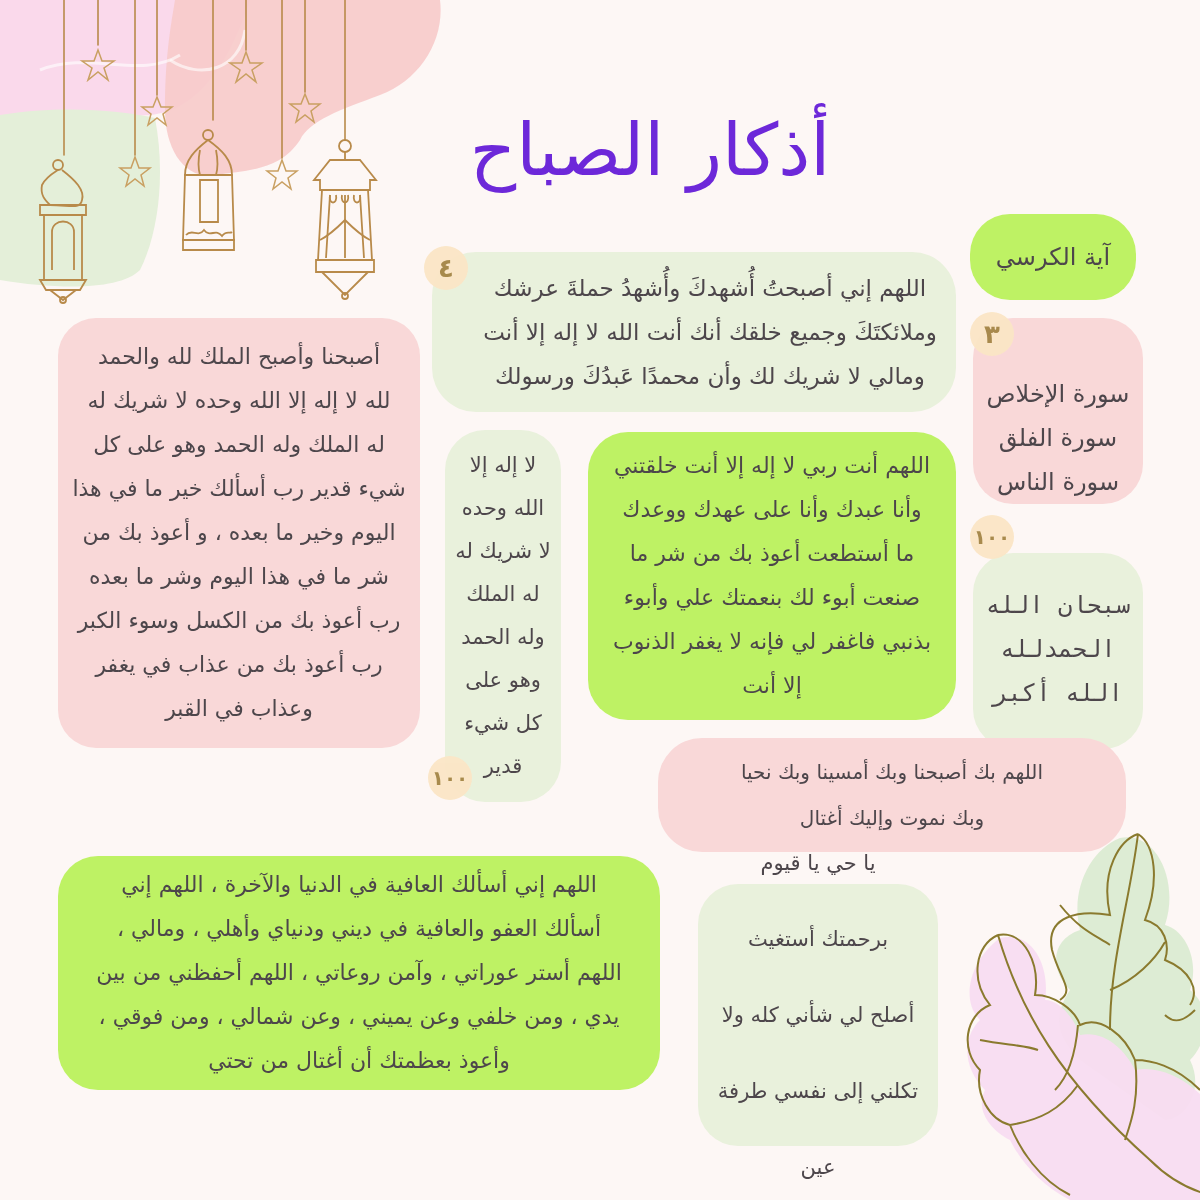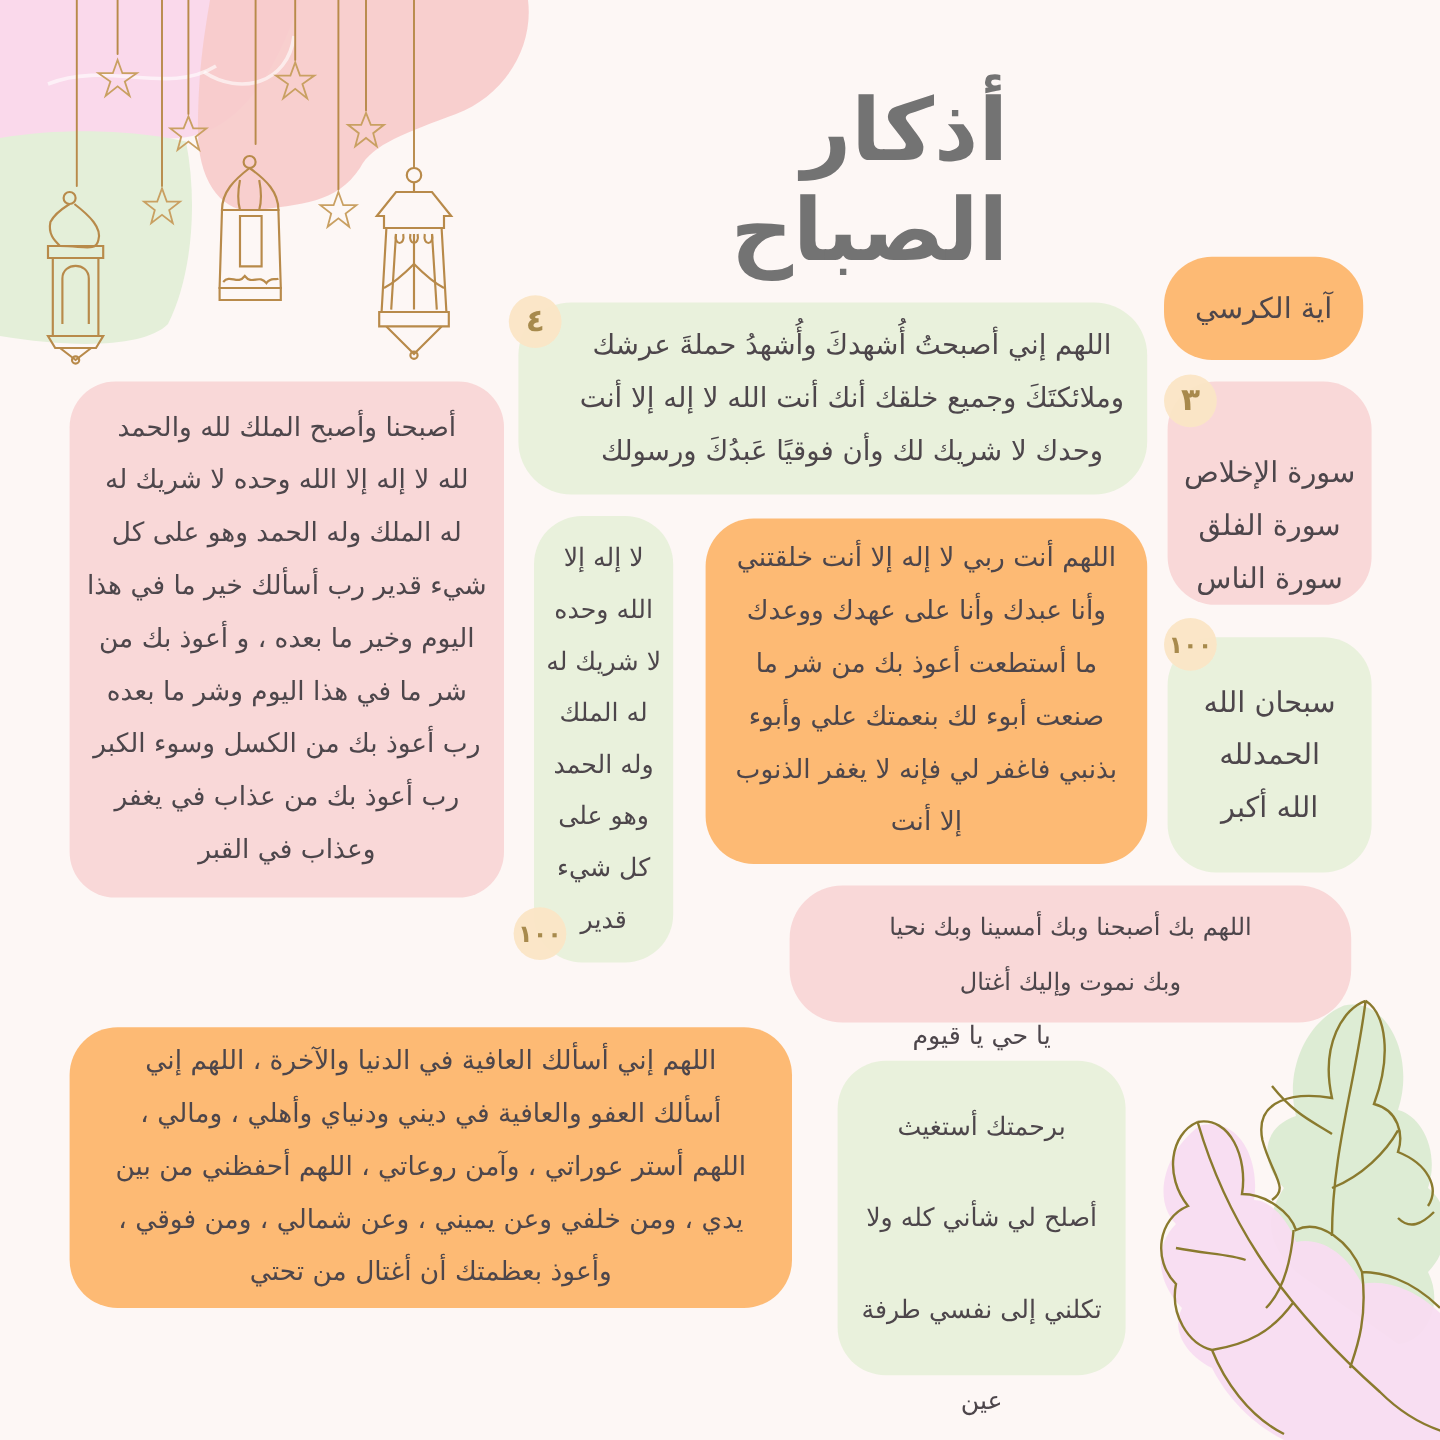--- a/index.html
+++ b/index.html
@@ -10,23 +10,23 @@
       font-family: "DejaVu Sans", sans-serif;
       color: #4a4348;
     }
     .bg-blob { position: absolute; z-index: 0; }
     .deco { position: absolute; z-index: 1; pointer-events: none; }
     .title {
       position: absolute;
       left: 460px; top: 95px; width: 380px; height: 110px;
       display: flex; align-items: center; justify-content: center;
       font-family: "DejaVu Sans", sans-serif;
-      font-weight: bold;
+      font-weight: normal;
       font-size: 72px;
-      color: #737373;
+      color: #6d28d9;
       direction: rtl;
       letter-spacing: -1px;
       z-index: 2;
     }
     .card {
       position: absolute;
       z-index: 2;
       direction: rtl;
       text-align: center;
       display: flex;
@@ -34,21 +34,21 @@
       align-items: center;
       justify-content: center;
       font-size: 23px;
       line-height: 44px;
       color: #4d464b;
       border-radius: 34px;
     }
     .card .line { display: block; white-space: nowrap; }
     .green { background: #e9f1dc; }
     .pink  { background: #f9d8d8; }
-    .lilac { background: #fdba74; }
+    .lilac { background: #bef264; }
     .badge {
       position: absolute;
       z-index: 3;
       width: 44px; height: 44px;
       border-radius: 50%;
       background: #fbe6c6;
       color: #a48545;
       display: flex; align-items: center; justify-content: center;
       font-size: 26px;
       font-weight: bold;
@@ -134,21 +134,21 @@
 
 <div class="title">أذكار الصباح</div>
 
 <div class="card lilac" style="left:970px;top:214px;width:166px;height:86px;border-radius:40px;font-size:24px;">
   <span class="line">آية الكرسي</span>
 </div>
 
 <div class="card green" style="left:432px;top:252px;width:524px;height:160px;border-radius:44px;font-size:23px;line-height:44px;padding-left:32px;">
   <span class="line">اللهم إني أصبحتُ أُشهدكَ وأُشهدُ حملةَ عرشك</span>
   <span class="line">وملائكتَكَ وجميع خلقك أنك أنت الله لا إله إلا أنت</span>
-  <span class="line">وحدك لا شريك لك وأن فوقيًا عَبدُكَ ورسولك</span>
+  <span class="line">ومالي لا شريك لك وأن محمدًا عَبدُكَ ورسولك</span>
 </div>
 <div class="badge" style="left:424px;top:246px;">٤</div>
 
 <div class="card pink" style="left:973px;top:318px;width:170px;height:186px;border-radius:40px;font-size:24px;line-height:44px;justify-content:flex-end;">
   <span class="line">سورة الإخلاص</span>
   <span class="line">سورة الفلق</span>
   <span class="line">سورة الناس</span>
 </div>
 <div class="badge" style="left:970px;top:312px;">٣</div>
 
@@ -178,21 +178,21 @@
 
 <div class="card lilac" style="left:588px;top:432px;width:368px;height:288px;border-radius:40px;font-size:22px;line-height:44px;">
   <span class="line">اللهم أنت ربي لا إله إلا أنت خلقتني</span>
   <span class="line">وأنا عبدك وأنا على عهدك ووعدك</span>
   <span class="line">ما أستطعت  أعوذ بك من شر ما</span>
   <span class="line">صنعت أبوء لك بنعمتك علي وأبوء</span>
   <span class="line">بذنبي فاغفر لي فإنه لا يغفر الذنوب</span>
   <span class="line">إلا أنت</span>
 </div>
 
-<div class="card green" style="left:973px;top:531px;width:170px;height:196px;border-radius:40px;font-size:24px;line-height:44px;">
+<div class="card green" style="left:973px;top:553px;width:170px;height:196px;border-radius:40px;font-size:24px;line-height:44px;font-family:Liberation Mono, monospace;">
   <span class="line">سبحان الله</span>
   <span class="line">الحمدلله</span>
   <span class="line">الله أكبر</span>
 </div>
 <div class="badge" style="left:970px;top:515px;font-size:20px;">١٠٠</div>
 
 <div class="card pink" style="left:658px;top:738px;width:468px;height:114px;border-radius:44px;font-size:20px;line-height:46px;">
   <span class="line">اللهم بك أصبحنا وبك أمسينا وبك نحيا</span>
   <span class="line">وبك نموت وإليك أغتال</span>
 </div>

